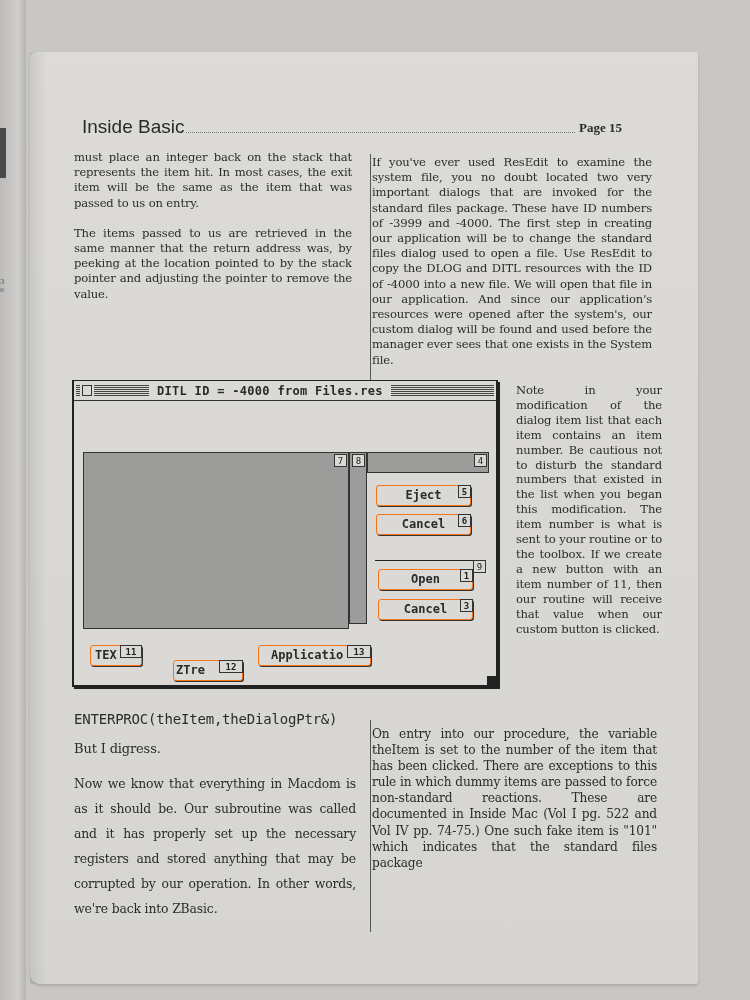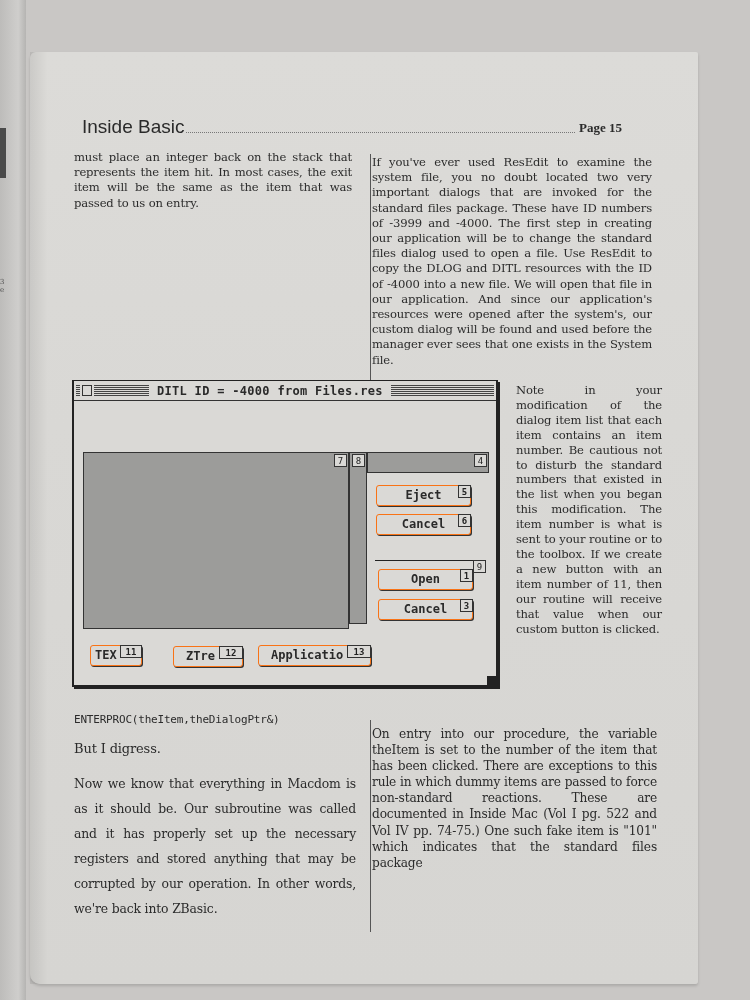--- a/index.html
+++ b/index.html
@@ -43,21 +43,21 @@
   .col p { margin-bottom: 15px; }
   .col1 { left: 44px; top: 98px; width: 278px; }
   .col2 { left: 342px; top: 103px; width: 280px; }
   .col-note { left: 486px; top: 331px; width: 146px; line-height: 14.9px; }
   .col-bottom-left { left: 44px; top: 660px; width: 282px; }
   .col-bottom-right { left: 342px; top: 674px; width: 285px; }
   .divider { position: absolute; left: 340px; width: 1px; background: #555; }
   .div-top { top: 102px; height: 268px; }
   .div-bottom { top: 668px; height: 212px; }
 
-  .code { font-family: "DejaVu Sans Mono", monospace; font-size: 11px; color: #2b2b2b; margin-bottom: 14px !important; letter-spacing: -0.2px; }
+  .code { font-family: "DejaVu Sans Mono", monospace; font-size: 14px; color: #2b2b2b; margin-bottom: 14px !important; letter-spacing: -0.2px; }
   .col-bottom-left .lead { font-size: 13px; margin-bottom: 15px; }
   .col-bottom-left .body { font-size: 12.4px; line-height: 25px; }
   .col-bottom-right { font-size: 12.2px; line-height: 16.1px; }
 
   
   .dialog {
     position: absolute; left: 42px; top: 328px; width: 426px; height: 307px;
     border: 2px solid #222; border-top-width: 1px; background: #dad9d6;
     box-shadow: 2px 2px 0 #222;
   }
@@ -105,20 +105,21 @@
 <div class="page">
 
   <div class="header">
     <span class="title">Inside Basic</span>
     <span class="rule"></span>
     <span class="pageno">Page 15</span>
   </div>
 
   <div class="col col1">
     <p>must place an integer back on the stack that represents the item hit.  In most cases, the exit item will be the same as the item that was passed to us on entry.</p>
+    <p>The items passed to us are retrieved in the same manner that the return address was, by peeking at the location pointed to by the stack pointer and adjusting the pointer to remove the value.</p>
   </div>
 
   <div class="divider div-top"></div>
 
   <div class="col col2">
     <p>If you've ever used ResEdit to examine the system file, you no doubt located two very important dialogs that are invoked for the standard files package.  These have ID numbers of -3999 and -4000.  The first step in creating our application will be to change the standard files dialog used to open a file.  Use ResEdit to copy the DLOG and DITL resources with the ID of -4000 into a new file.  We will open that file in our application. And since our application's resources were opened after the system's, our custom dialog will be found and used before the manager ever sees that one exists in the System file.</p>
   </div>
 
   <div class="dialog">
     <div class="titlebar">
@@ -157,21 +158,21 @@
     </div>
     <div class="mac-btn" style="left:304px; top:218px; width:95px;">
       <span>Cancel</span>
       <span class="itemnum">3</span>
     </div>
 
     <div class="mac-btn" style="left:16px; top:264px; width:52px; text-align:left; padding-left:4px;">
       <span>TEX</span>
       <span class="itemnum" style="width:22px;">11</span>
     </div>
-    <div class="mac-btn" style="left:99px; top:265px; width:70px; text-align:left; padding-left:12px;">
+    <div class="mac-btn" style="left:99px; top:279px; width:70px; text-align:left; padding-left:2px;">
       <span>ZTre</span>
       <span class="itemnum" style="width:24px;">12</span>
     </div>
     <div class="mac-btn" style="left:184px; top:264px; width:113px; text-align:left; padding-left:12px;">
       <span>Applicatio</span>
       <span class="itemnum" style="width:24px;">13</span>
     </div>
 
     <div class="grow-box"></div>
   </div>

